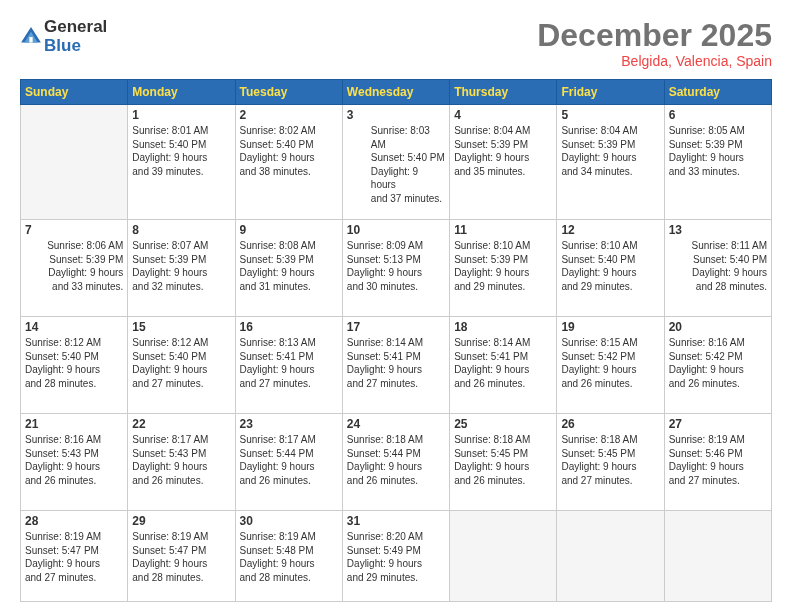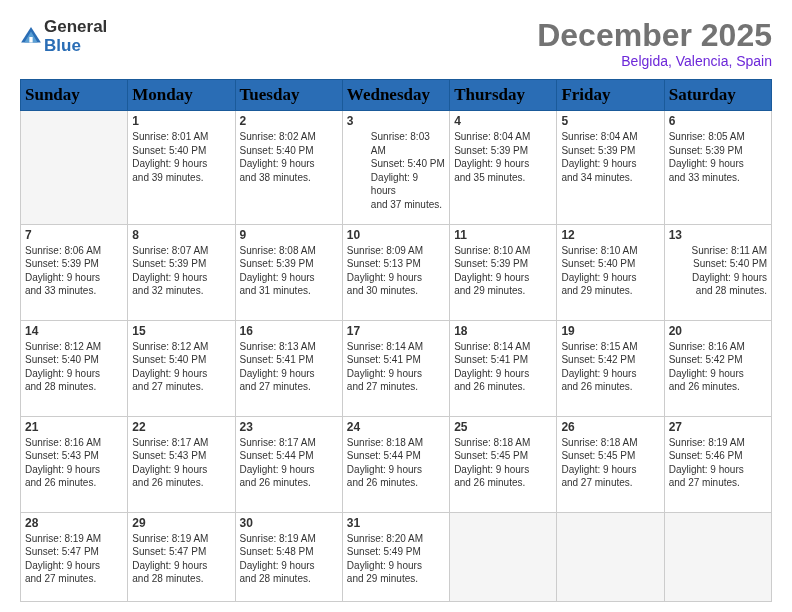--- a/index.html
+++ b/index.html
@@ -51,38 +51,37 @@
       text-align: right;
     }
     .month-title {
       font-size: 32px;
       font-weight: bold;
       color: #737373;
       line-height: 1.1;
     }
     .location {
       font-size: 14px;
-      color: #6d28d9;
+      color: #ef4444;
     }
     .calendar {
       flex: 1;
       border: 1px solid #ccc;
       border-collapse: collapse;
       width: 100%;
       table-layout: fixed;
     }
     .calendar th {
       background: #2a6db5;
-      color: #000000;
-      font-size: 17px;
+      color: #fde047;
+      font-size: 12px;
       font-weight: bold;
       padding: 5px 4px;
       text-align: left;
       border: 1px solid #1a5a9a;
-      font-family: Liberation Serif, serif;
     }
     .calendar td {
       border: 1px solid #ccc;
       vertical-align: top;
       padding: 3px 4px;
       font-size: 10px;
       color: #333;
       background: #fff;
       height: 90px;
     }
@@ -183,21 +182,21 @@
             <span class="day-num">6</span>
             <div class="cell-info" style="white-space: pre-line;">Sunrise: 8:05 AM
 Sunset: 5:39 PM
 Daylight: 9 hours
 and 33 minutes.</div>
           </td>
         </tr>
         <tr class="week-row">
           <td>
             <span class="day-num">7</span>
-            <div class="cell-info" style="white-space: pre-line;">Sunrise: 8:06 AM
+            <div class="cell-info" style="white-space: pre-line; text-align: right;">Sunrise: 8:06 AM
 Sunset: 5:39 PM
 Daylight: 9 hours
 and 33 minutes.</div>
           </td>
           <td>
             <span class="day-num">8</span>
             <div class="cell-info" style="white-space: pre-line;">Sunrise: 8:07 AM
 Sunset: 5:39 PM
 Daylight: 9 hours
 and 32 minutes.</div>

